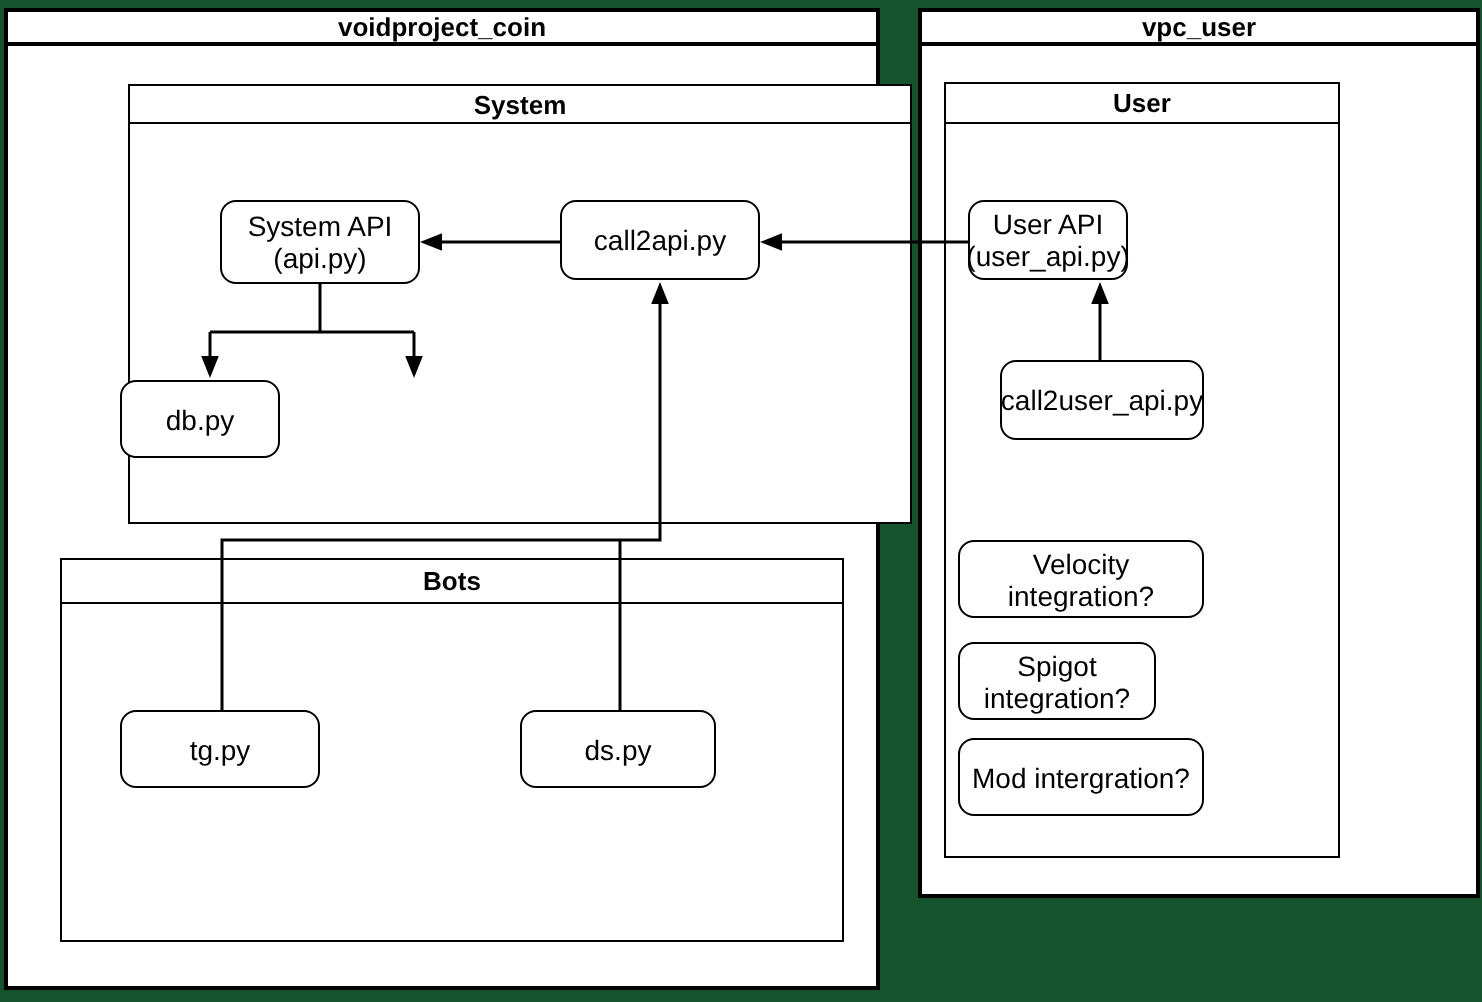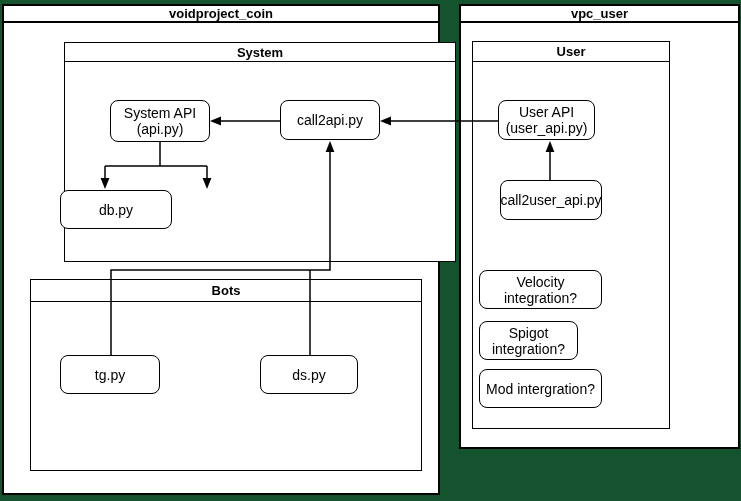--- a/index.html
+++ b/index.html
@@ -112,34 +112,34 @@
 
   <div class="node" style="left:110px; top:100px; width:100px; height:42px;">
     <span>System API</span>
     <span>(api.py)</span>
   </div>
 
   <div class="node" style="left:280px; top:100px; width:100px; height:40px;">
     <span>call2api.py</span>
   </div>
 
-  <div class="node" style="left:60px; top:190px; width:112px; height:39px;">
+  <div class="node" style="left:60px; top:190px; width:80px; height:39px;">
     <span>db.py</span>
   </div>
 
 
   <div class="node" style="left:60px; top:355px; width:100px; height:39px;">
     <span>tg.py</span>
   </div>
 
   <div class="node" style="left:260px; top:355px; width:98px; height:39px;">
     <span>ds.py</span>
   </div>
 
-  <div class="node" style="left:498px; top:100px; width:97px; height:40px;">
+  <div class="node" style="left:484px; top:100px; width:80px; height:40px;">
     <span>User API</span>
     <span>(user_api.py)</span>
   </div>
 
   <div class="node" style="left:500px; top:180px; width:102px; height:40px;">
     <span>call2user_api.py</span>
   </div>
 
   <div class="node" style="left:479px; top:270px; width:123px; height:39px;">
     <span>Velocity integration?</span>

